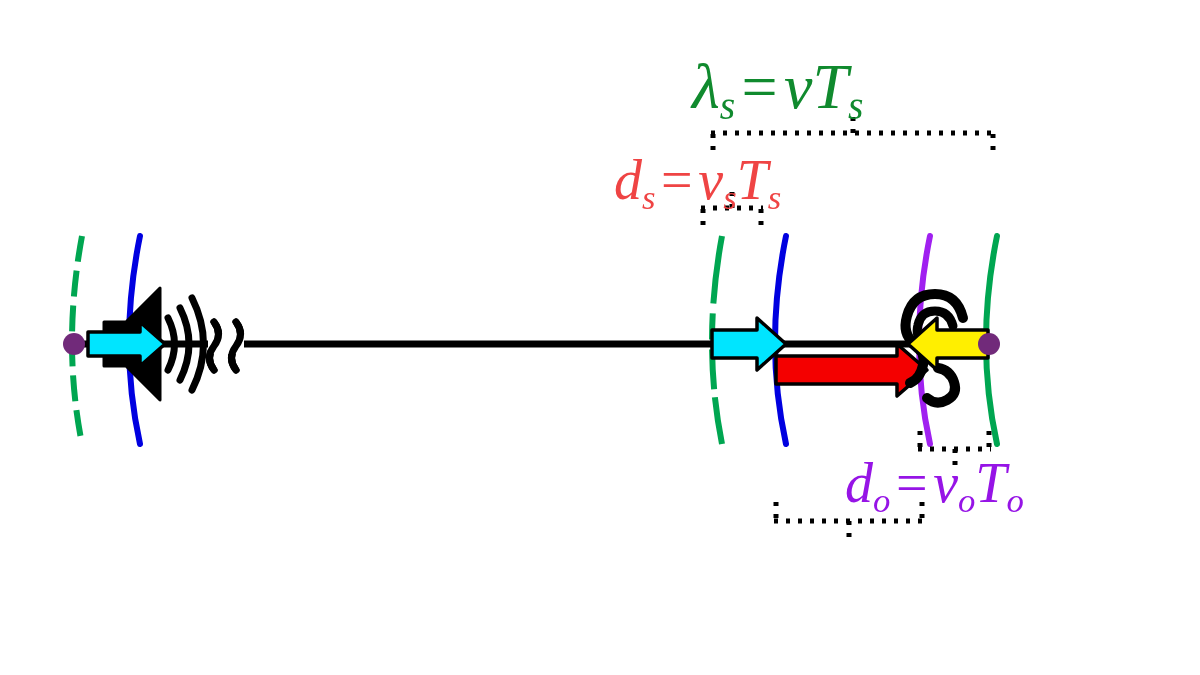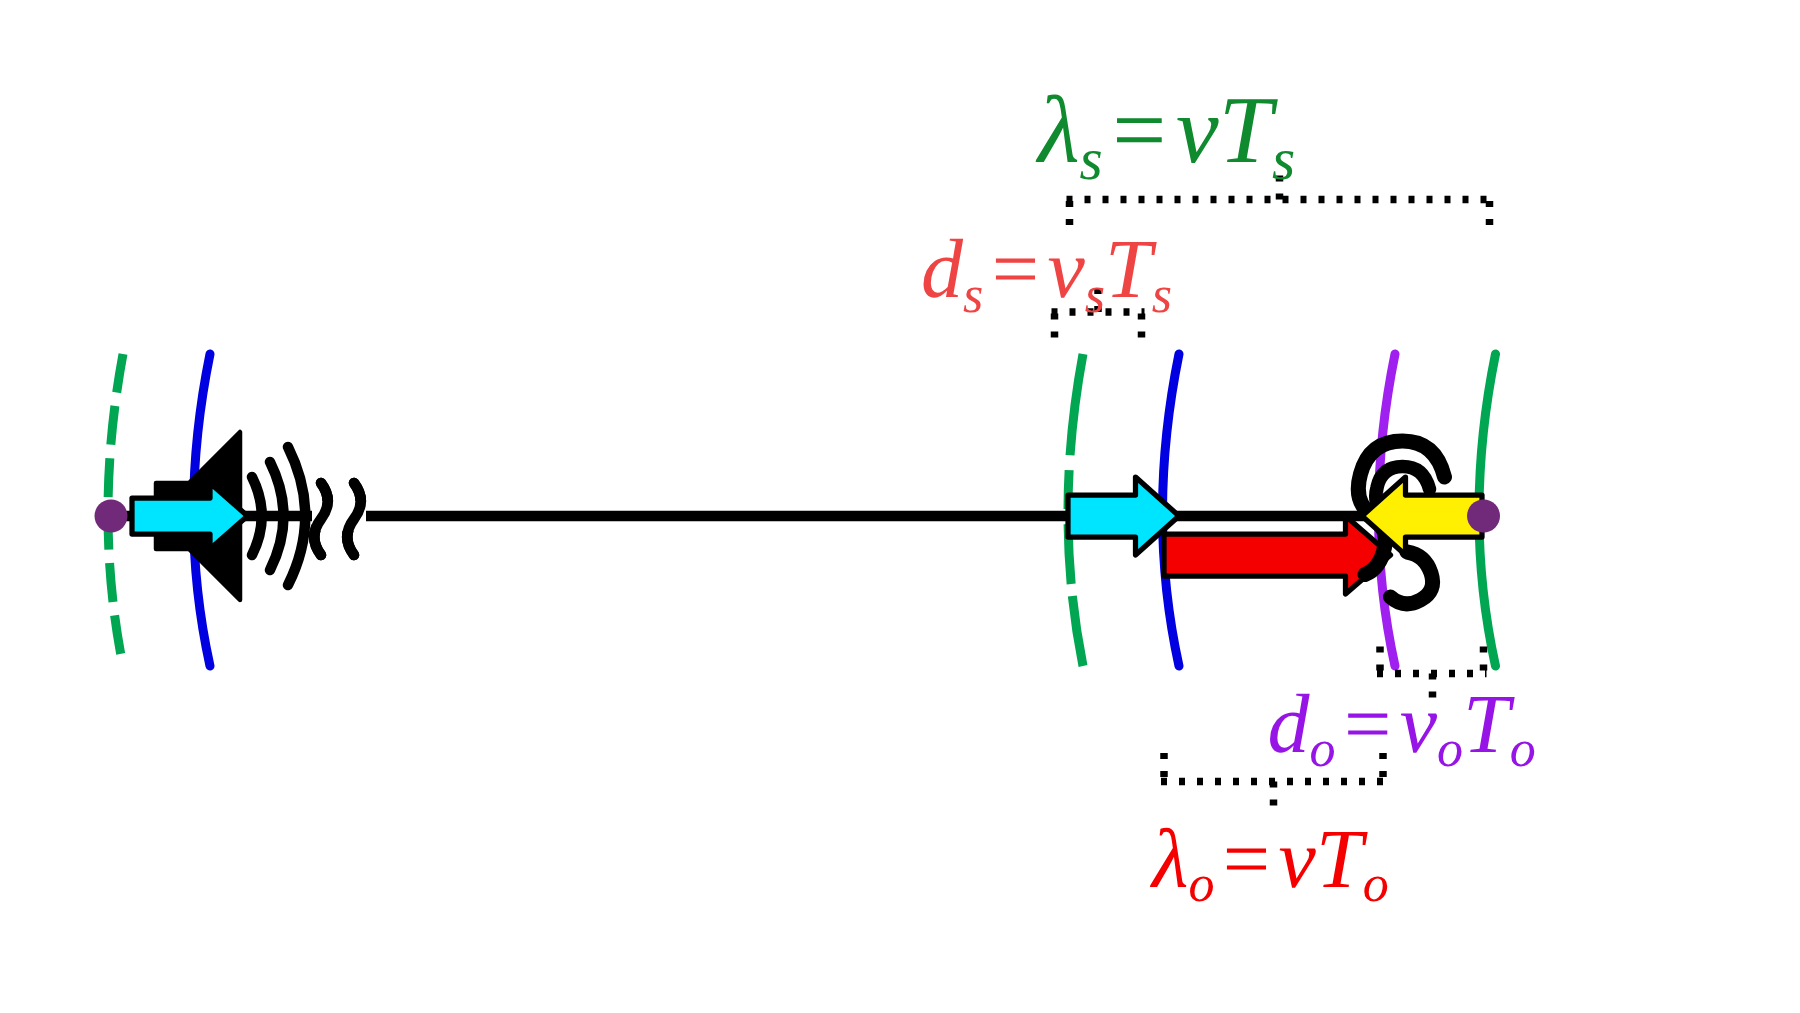--- a/index.html
+++ b/index.html
@@ -177,17 +177,14 @@
   </div>
 
   <div class="label" id="label-d-s">
     <span>d</span><span class="sub">s</span><span class="eq">=</span><span class="up">v</span><span class="sub">s</span><span class="up">T</span><span class="sub">s</span>
   </div>
 
   <div class="label" id="label-d-o">
     <span>d</span><span class="sub">o</span><span class="eq">=</span><span class="up">v</span><span class="sub">o</span><span class="up">T</span><span class="sub">o</span>
   </div>
 
-  <div class="label" id="label-lambda-o">
-    <span>λ</span><span class="sub">o</span><span class="eq">=</span><span class="up">v</span><span class="up">T</span><span class="sub">o</span>
-  </div>
 
 </div>
 
 </body></html>

